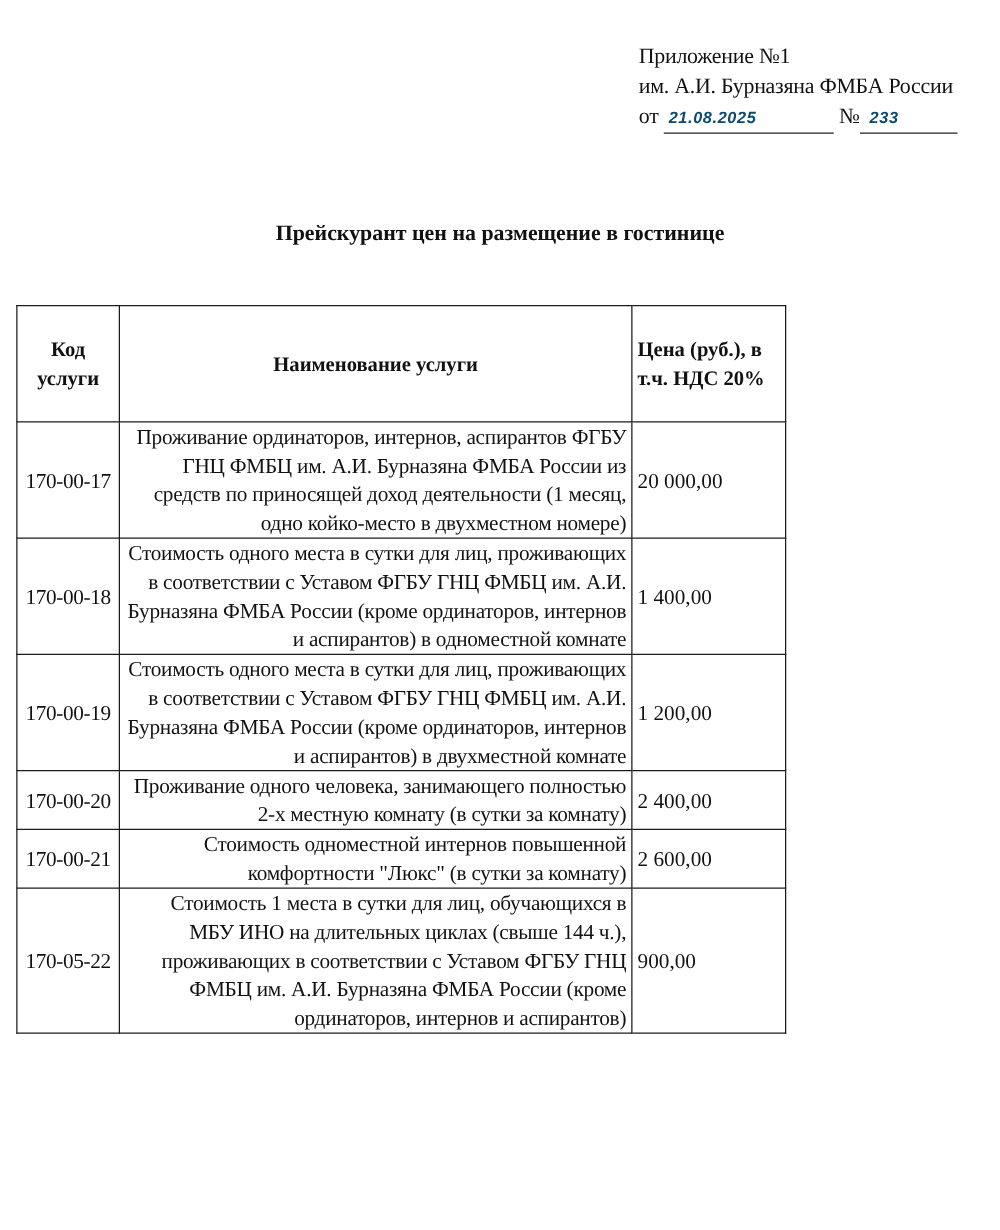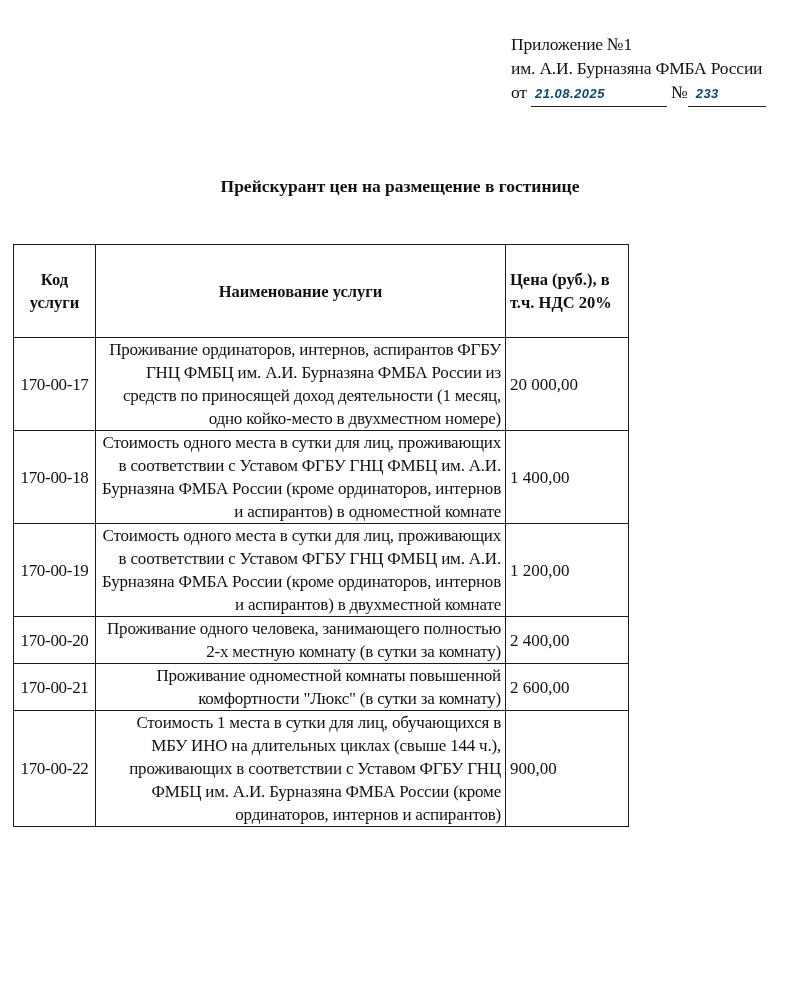--- a/index.html
+++ b/index.html
@@ -88,22 +88,22 @@
       <td class="name">Стоимость одного места в сутки для лиц, проживающих в соответствии с Уставом ФГБУ ГНЦ ФМБЦ им. А.И. Бурназяна ФМБА России (кроме ординаторов, интернов и аспирантов) в двухместной комнате</td>
       <td class="price">1 200,00</td>
     </tr>
     <tr style="height:46px">
       <td class="code">170-00-20</td>
       <td class="name">Проживание одного человека, занимающего полностью 2-х местную комнату (в сутки за комнату)</td>
       <td class="price">2 400,00</td>
     </tr>
     <tr style="height:46px">
       <td class="code">170-00-21</td>
-      <td class="name">Проживание одноместной комнаты повышенной комфортности "Люкс" (в сутки за комнату)</td>
+      <td class="name">Стоимость одноместной интернов повышенной комфортности "Люкс" (в сутки за комнату)</td>
       <td class="price">2 600,00</td>
     </tr>
     <tr style="height:113px">
-      <td class="code">170-00-22</td>
+      <td class="code">170-05-22</td>
       <td class="name">Стоимость 1 места в сутки для лиц, обучающихся в МБУ ИНО на длительных циклах (свыше 144 ч.), проживающих в соответствии с Уставом ФГБУ ГНЦ ФМБЦ им. А.И. Бурназяна ФМБА России (кроме ординаторов, интернов и аспирантов)</td>
       <td class="price">900,00</td>
     </tr>
   </tbody>
 </table>
 
 </body></html>

